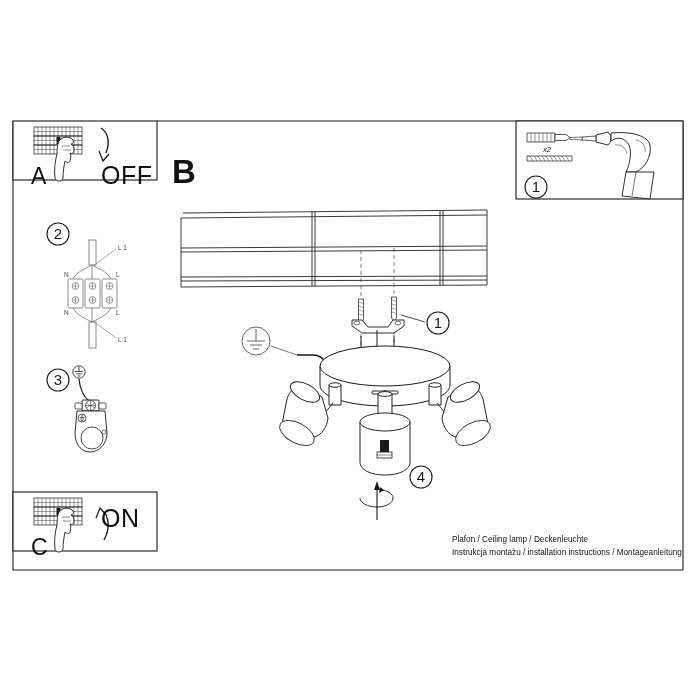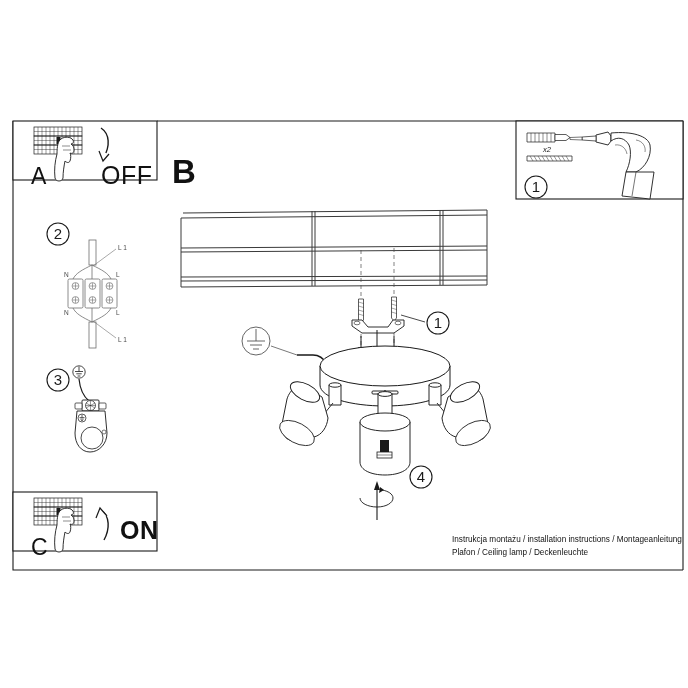--- a/index.html
+++ b/index.html
@@ -8,21 +8,21 @@
     font-family:"Liberation Sans", sans-serif;
     color:#000;
     overflow:hidden;
     position:relative;
   }
   #sheet{position:absolute;left:0;top:0;width:688px;height:688px;}
   .lbl{position:absolute;font-family:"Liberation Sans",sans-serif;color:#111;}
   .lbl-A{left:31px;top:163px;font-size:23px;}
   .lbl-C{left:31px;top:534px;font-size:23px;}
   .lbl-OFF{left:101px;top:161px;font-size:25px;font-weight:normal;letter-spacing:.5px;}
-  .lbl-ON{left:101px;top:516px;font-size:25px;font-weight:bold;letter-spacing:.5px;margin-left:19px;}
+  .lbl-ON{left:101px;top:504px;font-size:25px;font-weight:normal;letter-spacing:.5px;}
   .lbl-B{left:172px;top:153px;font-size:33px;font-weight:bold;}
   .footer{position:absolute;left:452px;top:533px;font-size:8.2px;line-height:13px;color:#111;width:230px;}
   .footer div{white-space:nowrap;}
 </style>
 </head>
 <body>
 
 <svg id="sheet" viewBox="0 0 688 688" xmlns="http://www.w3.org/2000/svg">
 
   <g fill="none" stroke="#1a1a1a" stroke-width="1.1">
@@ -417,15 +417,15 @@
   </g>
 </svg>
 
 <div class="lbl lbl-A">A</div>
 <div class="lbl lbl-OFF">OFF</div>
 <div class="lbl lbl-B">B</div>
 <div class="lbl lbl-C">C</div>
 <div class="lbl lbl-ON">ON</div>
 
 <div class="footer">
+  <div>Plafon / Ceiling lamp / Deckenleuchte</div>
   <div>Instrukcja montażu / installation instructions / Montageanleitung</div>
-  <div>Plafon / Ceiling lamp / Deckenleuchte</div>
 </div>
 
 </body></html>

